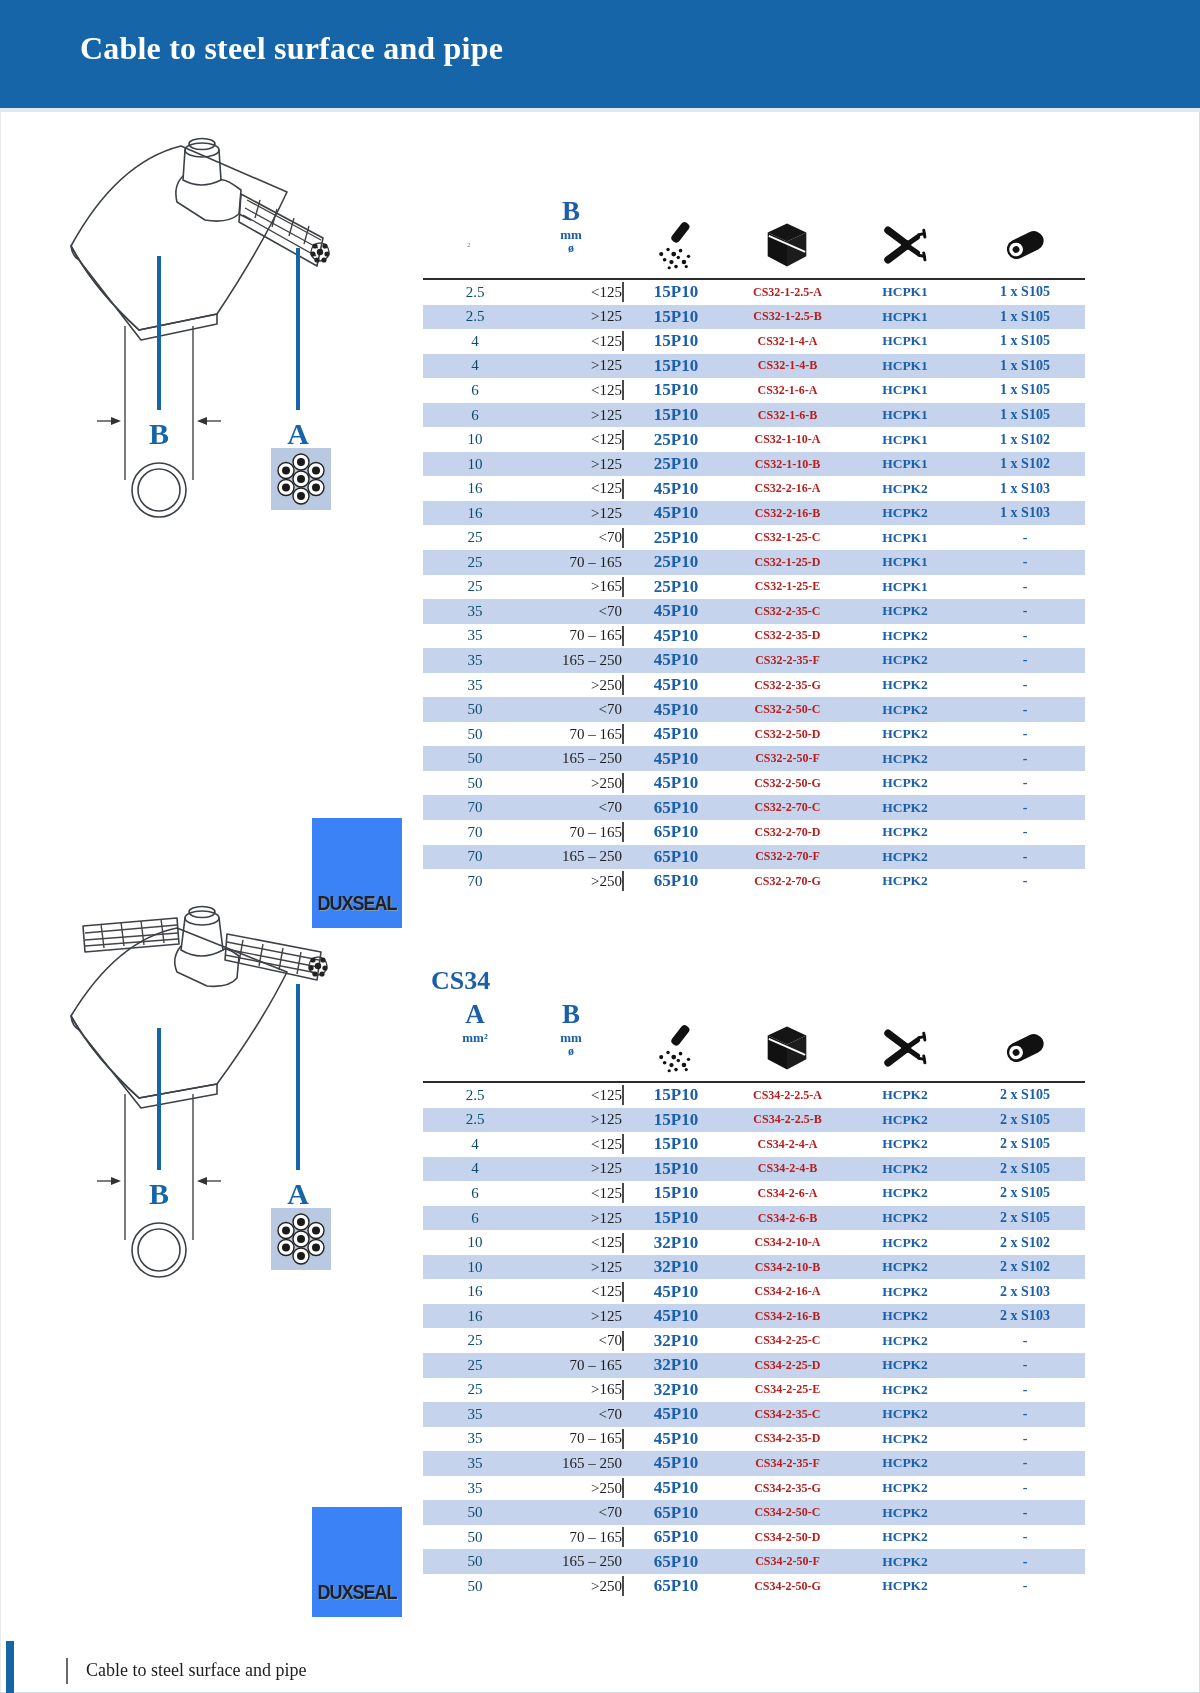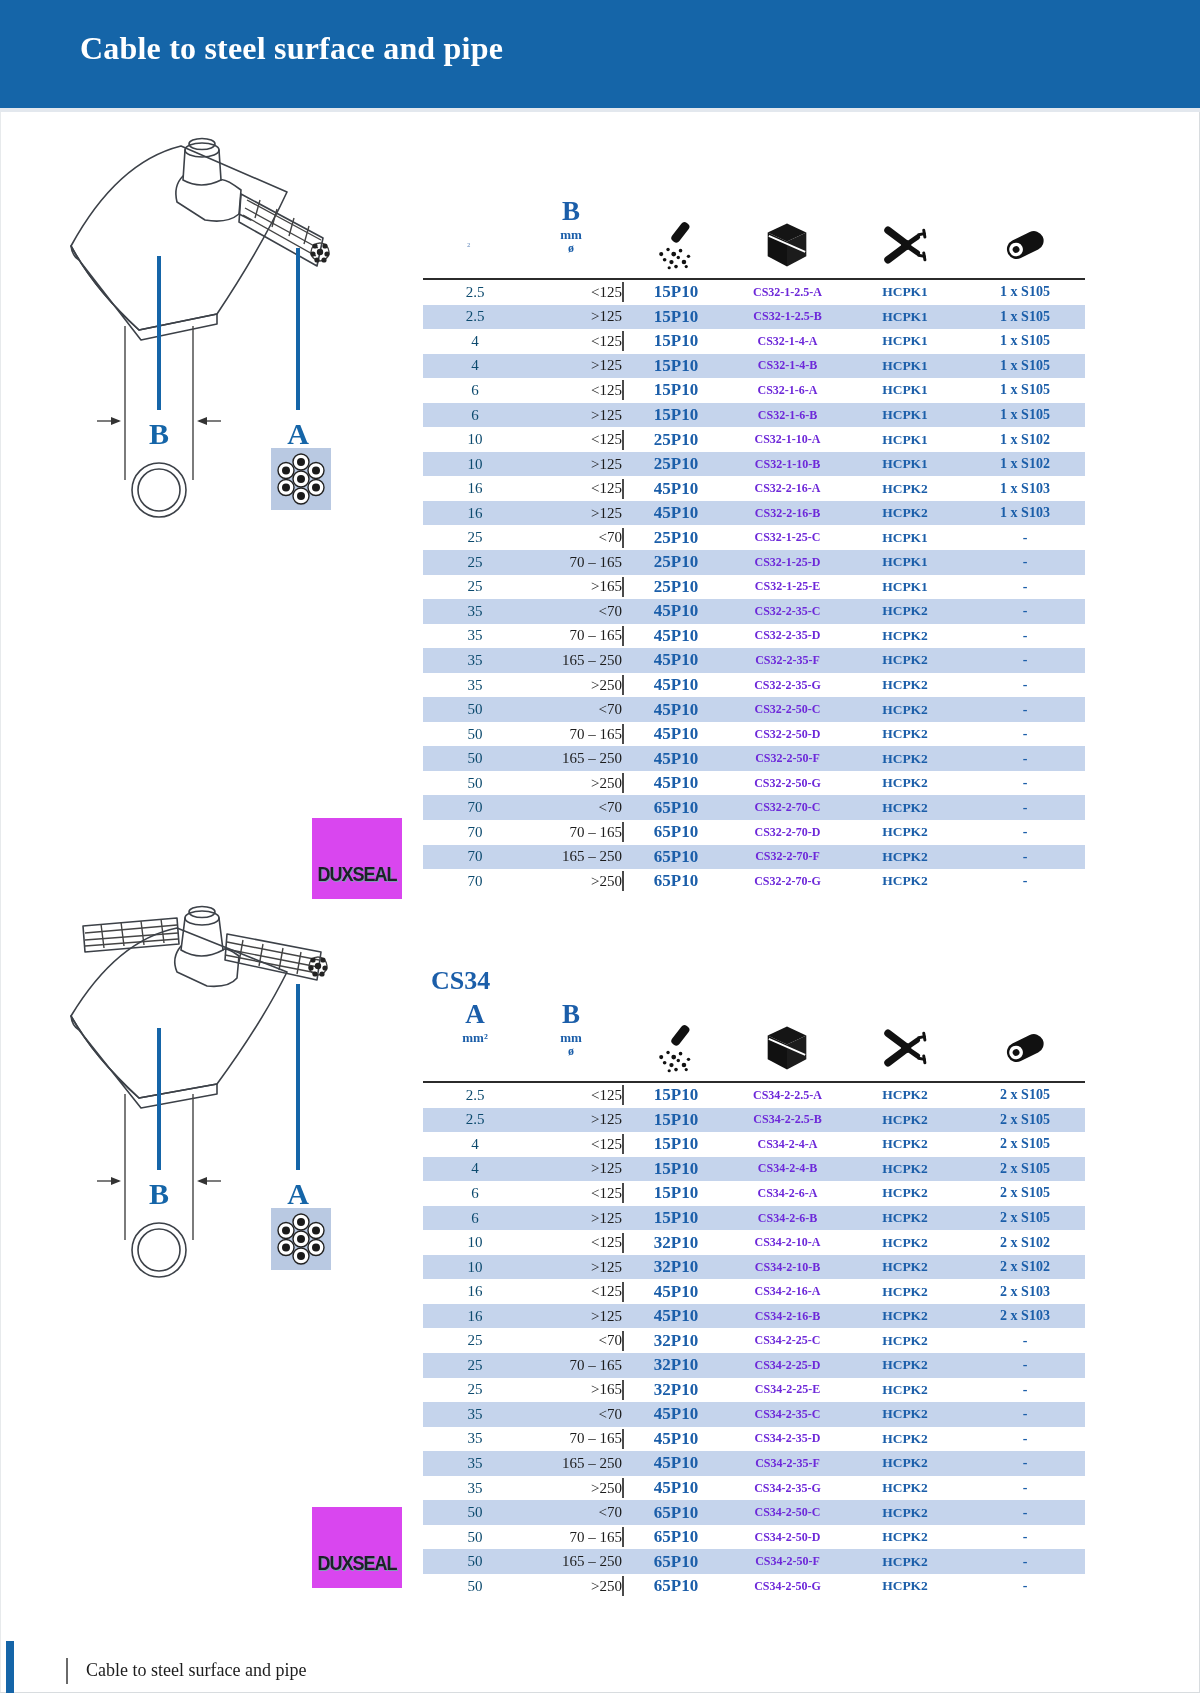--- a/index.html
+++ b/index.html
@@ -29,32 +29,32 @@
   .hicon.i-mold   { left:338px; }
   .hicon.i-clamp  { left:456px; }
   .hicon.i-sleeve { left:575px; }
 
   .trow { display:flex; height:24.55px; align-items:center; }
   .trow.alt { background:#c5d4ec; }
   .cell { text-align:center; overflow:visible; white-space:nowrap; }
   .c-a      { width:104px; font-size:15px; color:#0c4a6e; }
   .c-b      { width:95px;  font-size:15px; color:#1c1c1c;text-align:right; }
   .c-powder { width:108px; font-size:17px; font-weight:bold; color:#1b5ea9; }
-  .c-part   { width:115px; font-size:12px; font-weight:bold; color:#6d28d9; }
+  .c-part   { width:115px; font-size:12px; font-weight:bold; color:#b91c1c; }
   .c-clamp  { width:120px; font-size:13.5px; font-weight:bold; color:#1b5ea9; }
   .c-sleeve { width:120px; font-size:14px; font-weight:bold; color:#1b5ea9; }
   .trow:not(.alt) .c-powder { box-shadow: inset 2px 0 0 #4a4a4a; }
 
   #table1 { top:190px; }
   #table2 { top:993px; }
   .tbl-title { position:absolute; left:423px; top:958px; margin:8px;
     color:#1b5ea9; font-size:26px; font-weight:bold; }
 
   
-  .duxseal { position:absolute; left:312px; width:90px; height:81px; background:#d946ef;
+  .duxseal { position:absolute; left:312px; width:90px; height:110px; background:#3b82f6;
     display:flex; align-items:flex-end; justify-content:center; }
   #duxseal1 { top:818px; } #duxseal2 { top:1507px; }
   .duxseal span { font-family:"Liberation Sans","DejaVu Sans",sans-serif;
     font-size:18px; font-weight:900; letter-spacing:-1px; color:#1d2127;
     transform:scaleY(1.15); margin-bottom:14px;
     text-shadow:1px 1px 0 #7f9cb5; }
 
   
   .illus { position:absolute; left:55px; width:290px; height:400px; }
   #illus1 { top:128px; } #illus2 { top:888px; }

